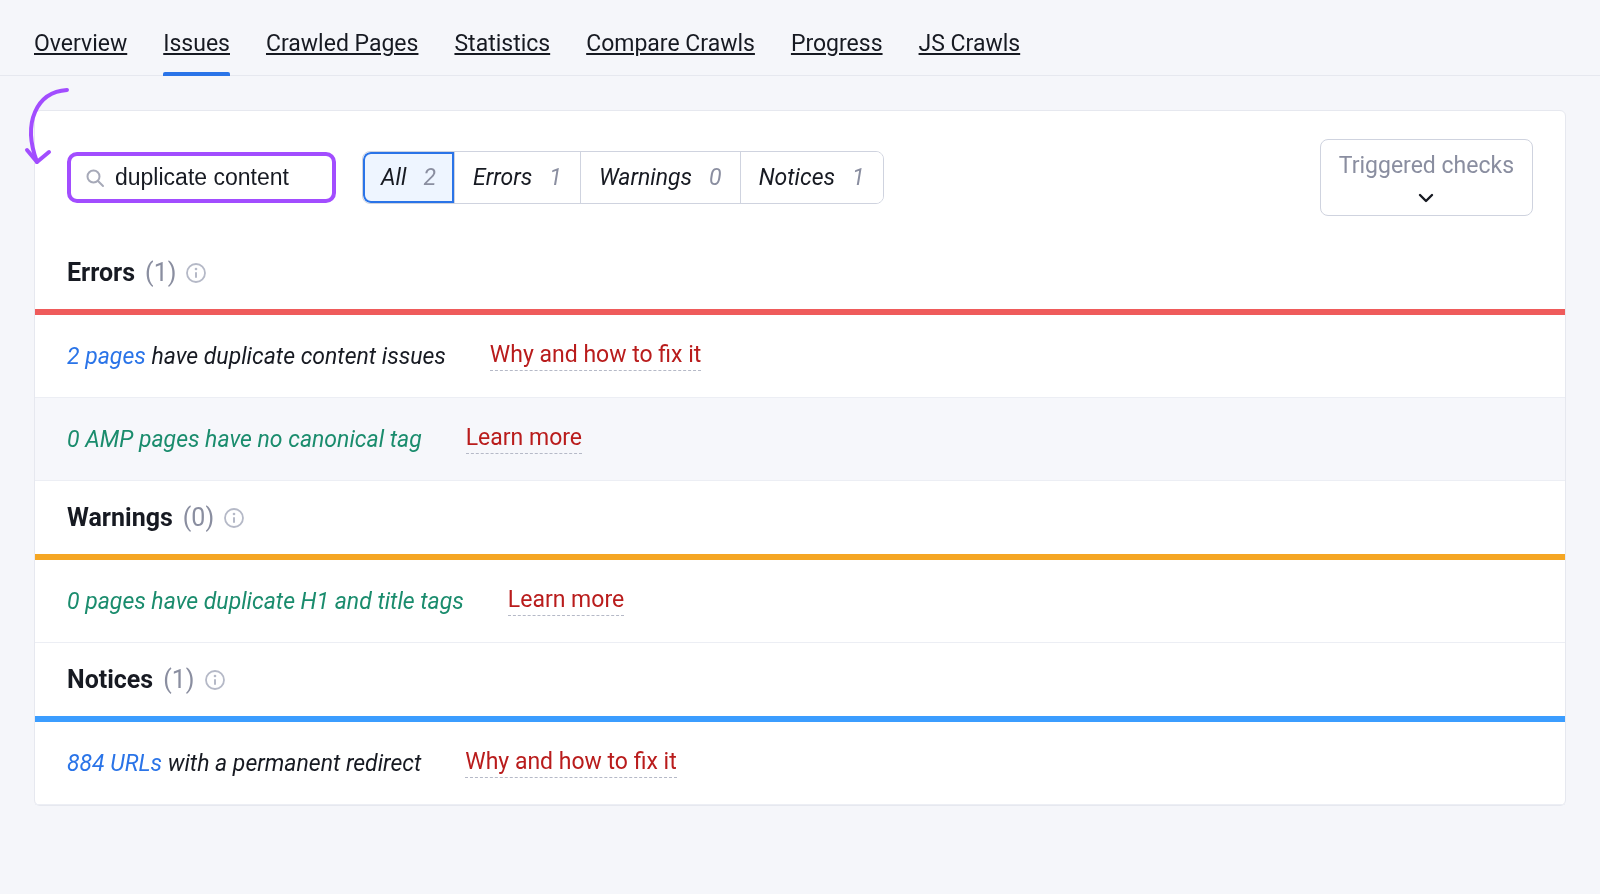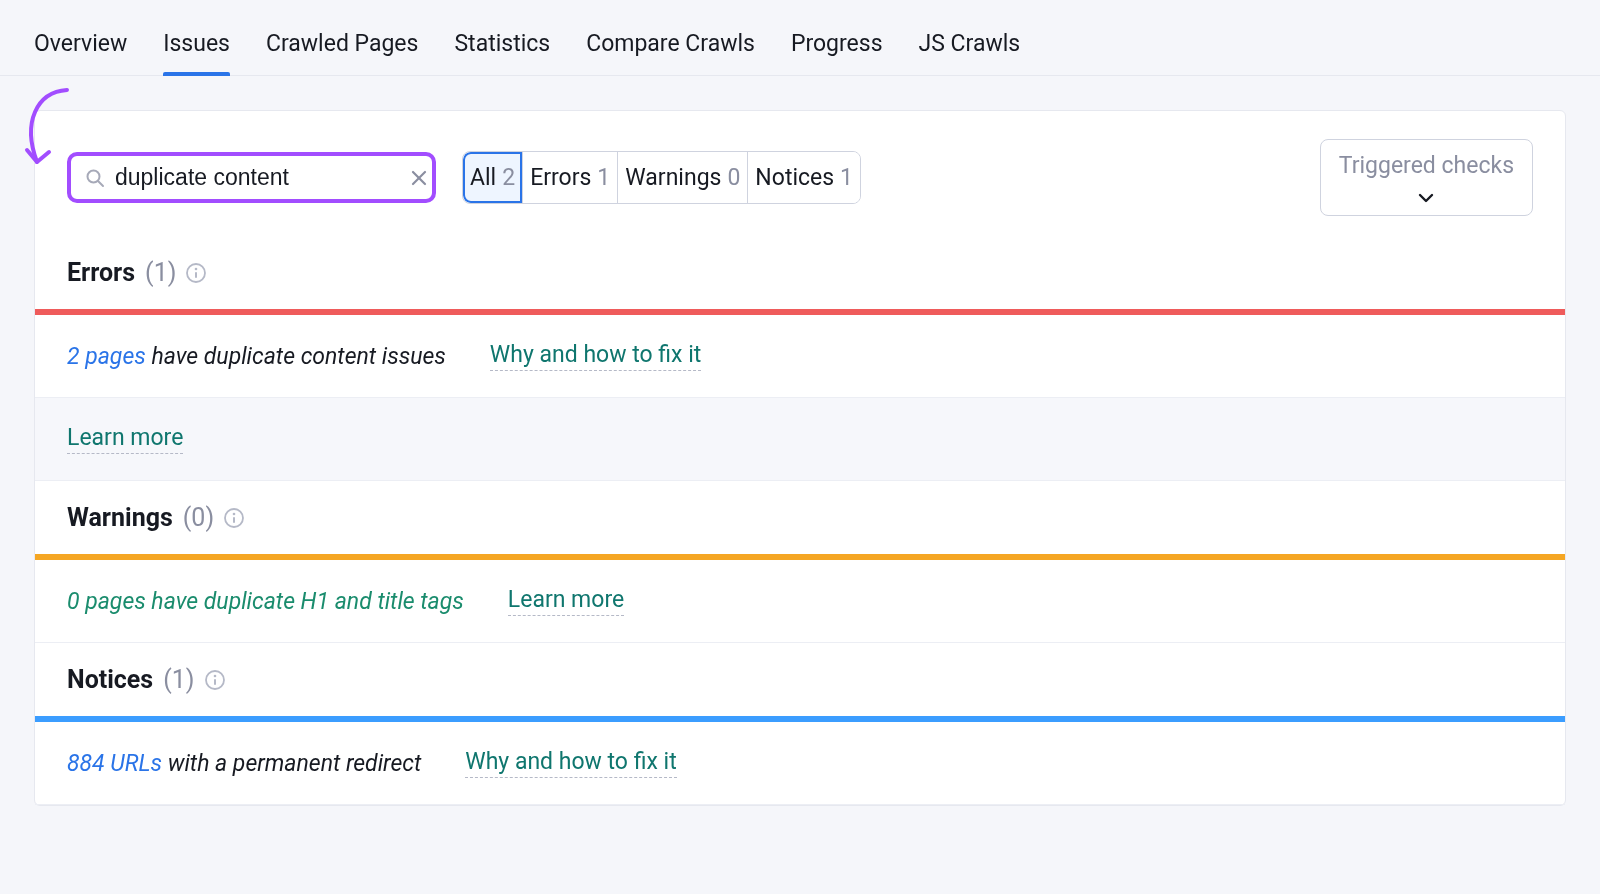--- a/index.html
+++ b/index.html
@@ -1,48 +1,48 @@
 <!DOCTYPE html>
 <html><head>
 <meta charset="utf-8">
 <style>
 * { box-sizing: border-box; margin: 0; padding: 0; }
 body { font-family: -apple-system, BlinkMacSystemFont, "Segoe UI", Roboto, Helvetica, Arial, sans-serif; background: #f5f6fa; color: #171a22; font-size: 23px; }
-.topnav { display: flex; gap: 36px; padding: 18px 34px 0; border-bottom: 1px solid #e6e8ef; background: #f5f6fa; }
+.topnav { display: flex; gap: 36px; padding: 18px 34px 0; border-bottom: 1px solid #e6e8ef; background: #f5f6fa; text-decoration: underline; }
 .topnav .tab { padding: 12px 0 18px; cursor: pointer; color: #171a22; font-weight: 400; position: relative; }
 .topnav .tab.active::after { content: ""; position: absolute; left: 0; right: 0; bottom: -1px; height: 4px; background: #2a74e8; border-radius: 2px 2px 0 0; }
 .card { background: #fff; margin: 34px; border: 1px solid #e6e8ef; border-radius: 6px; overflow: visible; }
 .toolbar { display: flex; align-items: center; gap: 26px; padding: 28px 32px 20px; flex-wrap: wrap; }
 .searchwrap { position: relative; display: inline-flex; align-items: center; }
-.searchbox { display: inline-flex; align-items: center; border: 4px solid #a24dff; border-radius: 10px; padding: 8px 14px; width: 369px; background: #fff; }
+.searchbox { display: inline-flex; align-items: center; border: 4px solid #a24dff; border-radius: 10px; padding: 8px 14px; width: 269px; background: #fff; }
 .searchbox input { border: none; outline: none; font-size: 23px; flex: 1; color: #171a22; background: transparent; }
 .searchbox .mag { color: #a6a9b8; margin-right: 10px; display:inline-flex; }
 .searchbox .clear { color: #8a8ea0; cursor: pointer; font-size: 22px; display:inline-flex; }
 .arrow { position: absolute; top: -70px; left: -60px; width: 120px; height: 100px; pointer-events: none; }
 .seggroup { display: inline-flex; border: 1px solid #cfd3df; border-radius: 8px; overflow: hidden; }
-.seg { padding: 12px 7px; border-right: 1px solid #cfd3df; cursor: pointer; display: inline-flex; align-items: center; gap: 6px; background: #fff; }
+.seg { padding: 12px 18px; border-right: 1px solid #cfd3df; cursor: pointer; display: inline-flex; align-items: center; gap: 17px; background: #fff; font-style: italic; }
 .seg:last-child { border-right: none; }
 .seg.active { background: #eef5ff; box-shadow: inset 0 0 0 2px #2a74e8; border-radius: 8px 0 0 8px; z-index:1; }
 .seg .count { color: #8a8ea0; font-weight: 400; }
 .dropbtn { border: 1px solid #cfd3df; border-radius: 8px; padding: 12px 18px; display: inline-flex; align-items: center; gap: 14px; color: #8a8ea0; cursor: pointer; background: #fff; flex-direction: column; }
 .dropbtn .chev { color: #171a22; }
 .section-head { display: flex; align-items: center; gap: 10px; padding: 22px 32px; font-size: 25px; }
 .section-head .title { font-weight: 700; }
 .section-head .count { color: #8a8ea0; }
 .section-head .info { color: #b5b9c7; display:inline-flex; }
 .bar { height: 6px; }
 .bar.red { background: #ef5b5b; }
 .bar.orange { background: #f5a623; }
 .bar.blue { background: #3b9dff; }
 .row { display: flex; align-items: center; gap: 44px; padding: 26px 32px; border-bottom: 1px solid #eceef4; }
 .row.muted { background: #f6f7fb; }
 .row .primary { display: inline; font-style: italic; }
 .row .link { color: #2a74e8; cursor: pointer; }
 .row .link.green { color: #1a8c6d; }
-.dashed { color: #0f766e; border-bottom: 1px dashed #b5b9c7; padding-bottom: 2px; cursor: pointer; }
+.dashed { color: #b91c1c; border-bottom: 1px dashed #b5b9c7; padding-bottom: 2px; cursor: pointer; }
 svg { display: block; }
 </style>
 </head>
 <body>
 
 <nav class="topnav">
   <div class="tab">Overview</div>
   <div class="tab active">Issues</div>
   <div class="tab">Crawled Pages</div>
   <div class="tab">Statistics</div>
@@ -118,20 +118,23 @@
     </span>
   </div>
   <div class="bar red"></div>
   <div class="row">
     <span class="primary">
       <span class="link">2 pages</span><span> have duplicate content issues</span>
     </span>
     <span class="dashed">Why and how to fix it</span>
   </div>
   <div class="row muted">
+    <span class="primary">
+      <span class="link green">0 AMP pages have no canonical tag</span>
+    </span>
     <span class="dashed">Learn more</span>
   </div>
 
   <div class="section-head">
     <span class="title">Warnings</span>
     <span class="count">(0)</span>
     <span class="info">
       <svg width="20" height="20" viewBox="0 0 20 20">
           <circle cx="10" cy="10" r="9" stroke="#b5b9c7" stroke-width="1.8" fill="none"></circle>
           <circle cx="10" cy="6" r="1.3" fill="#b5b9c7"></circle>

